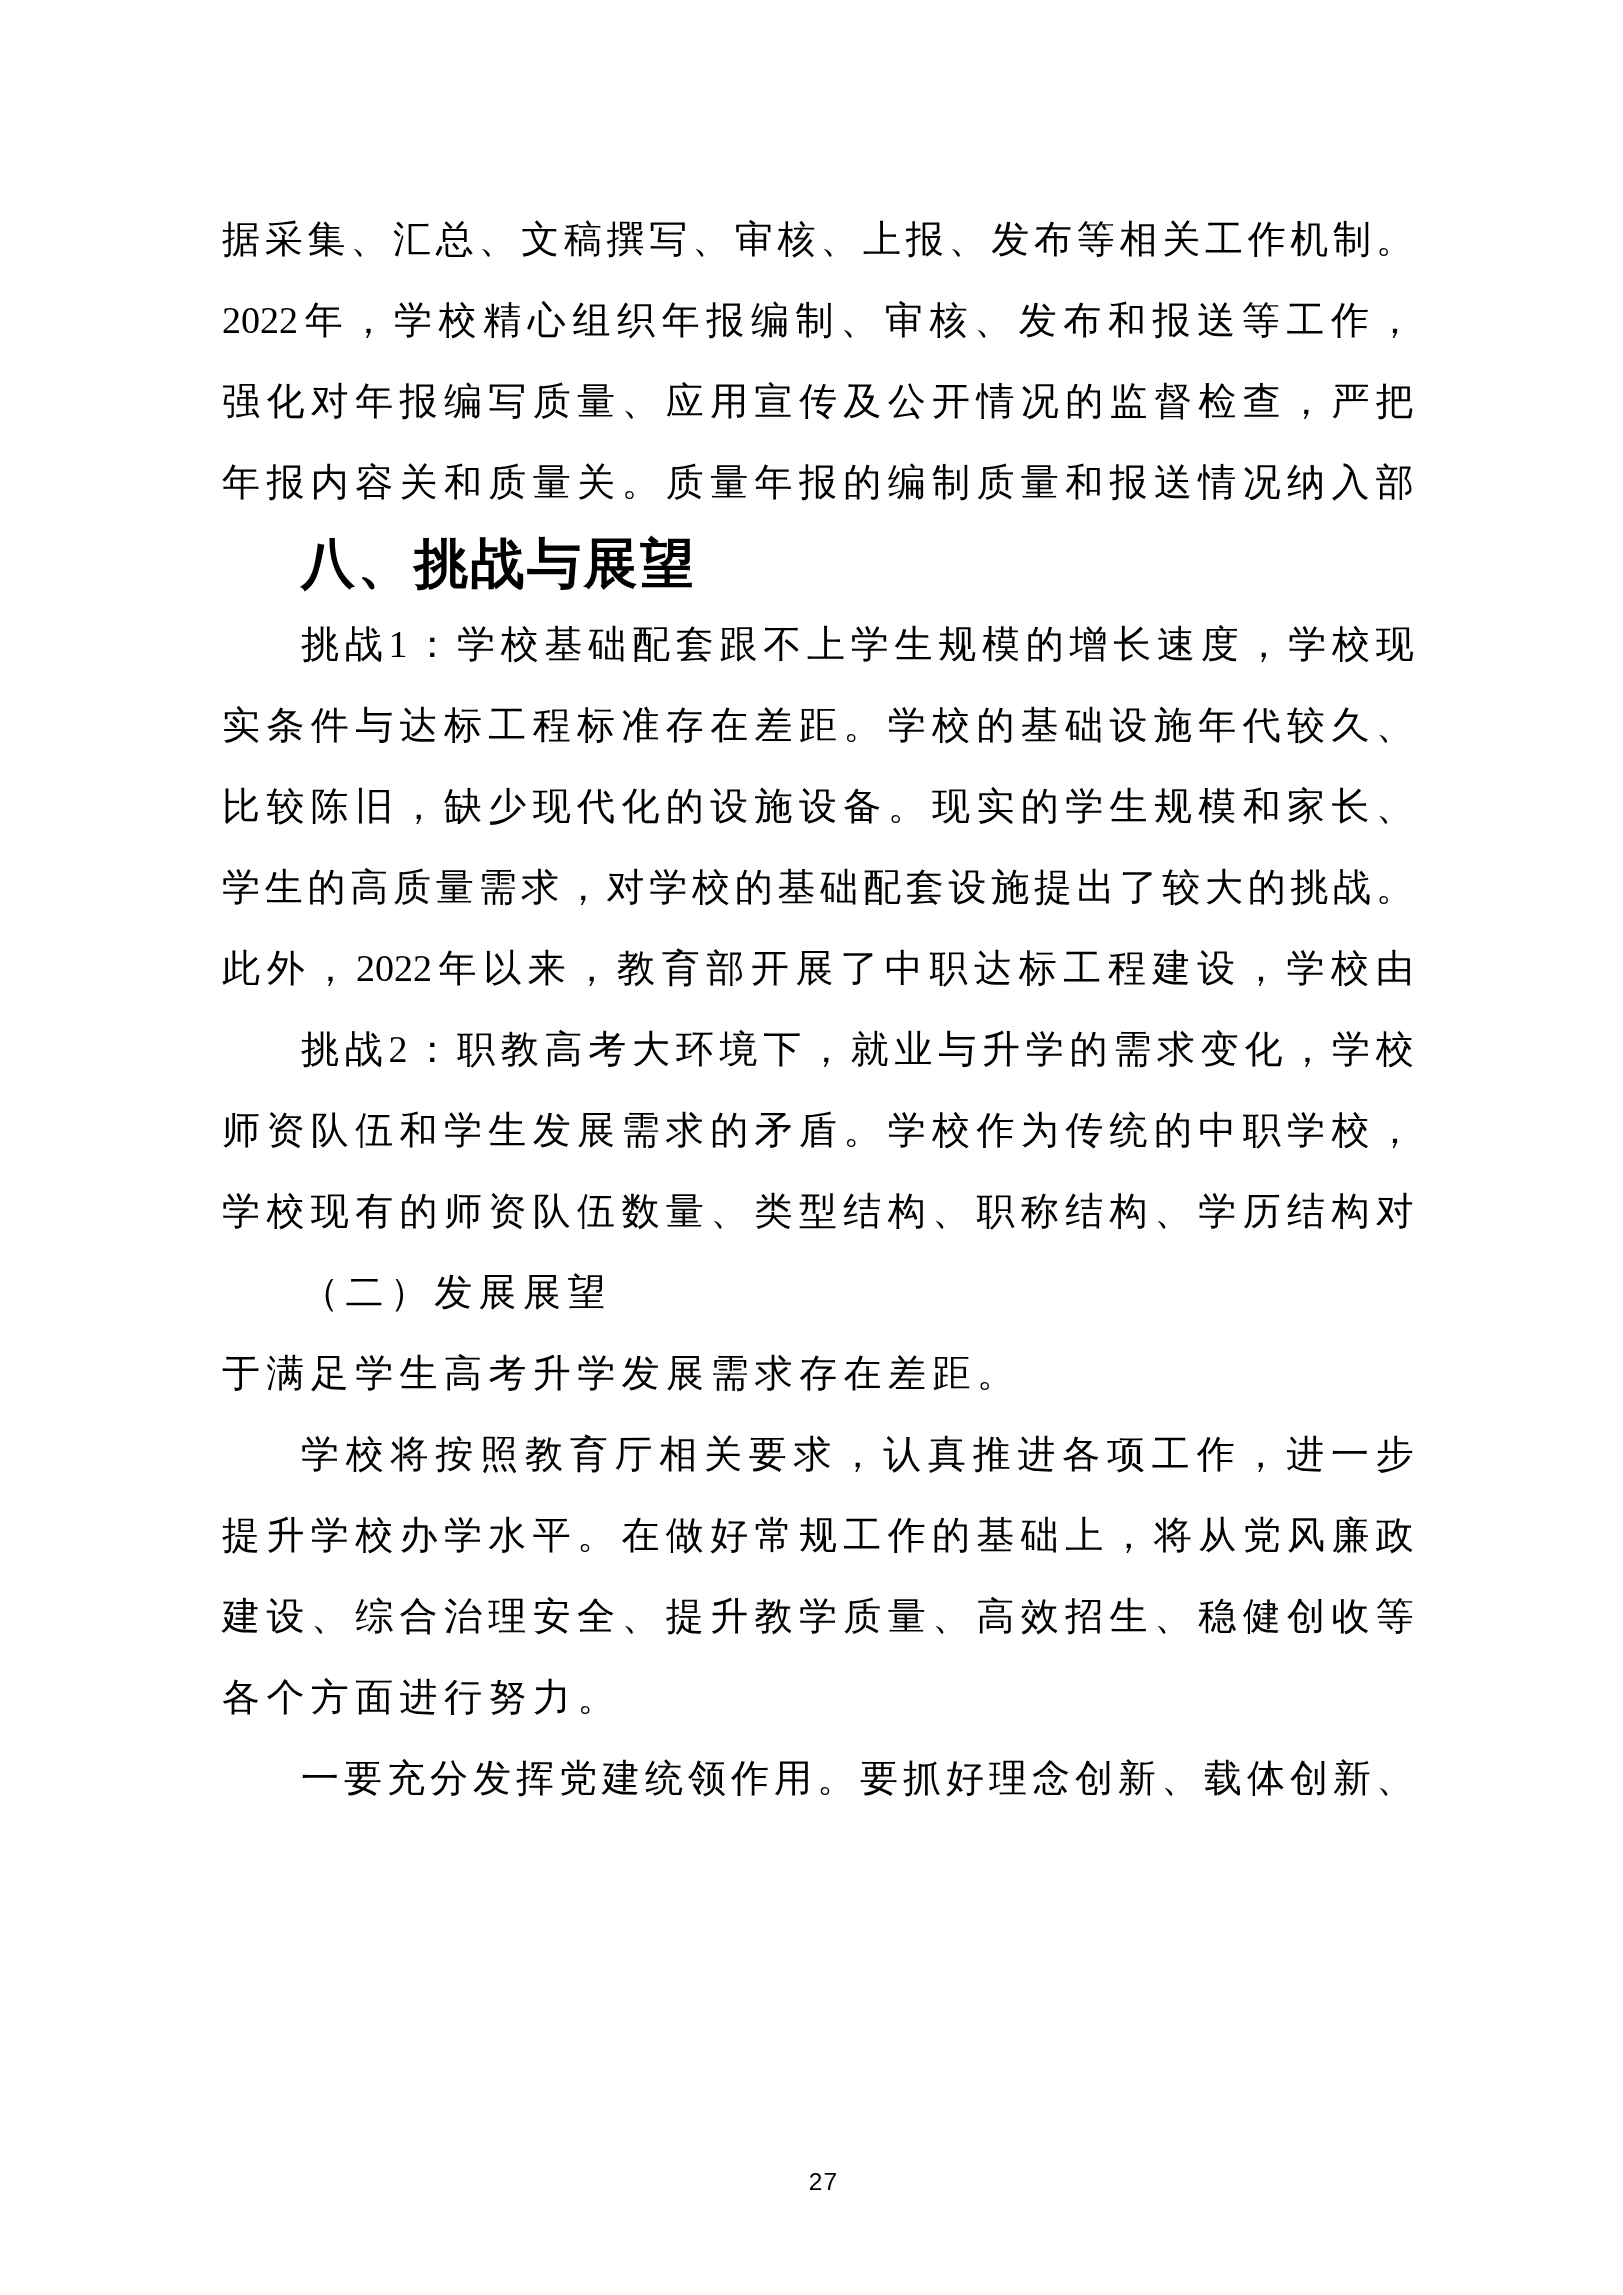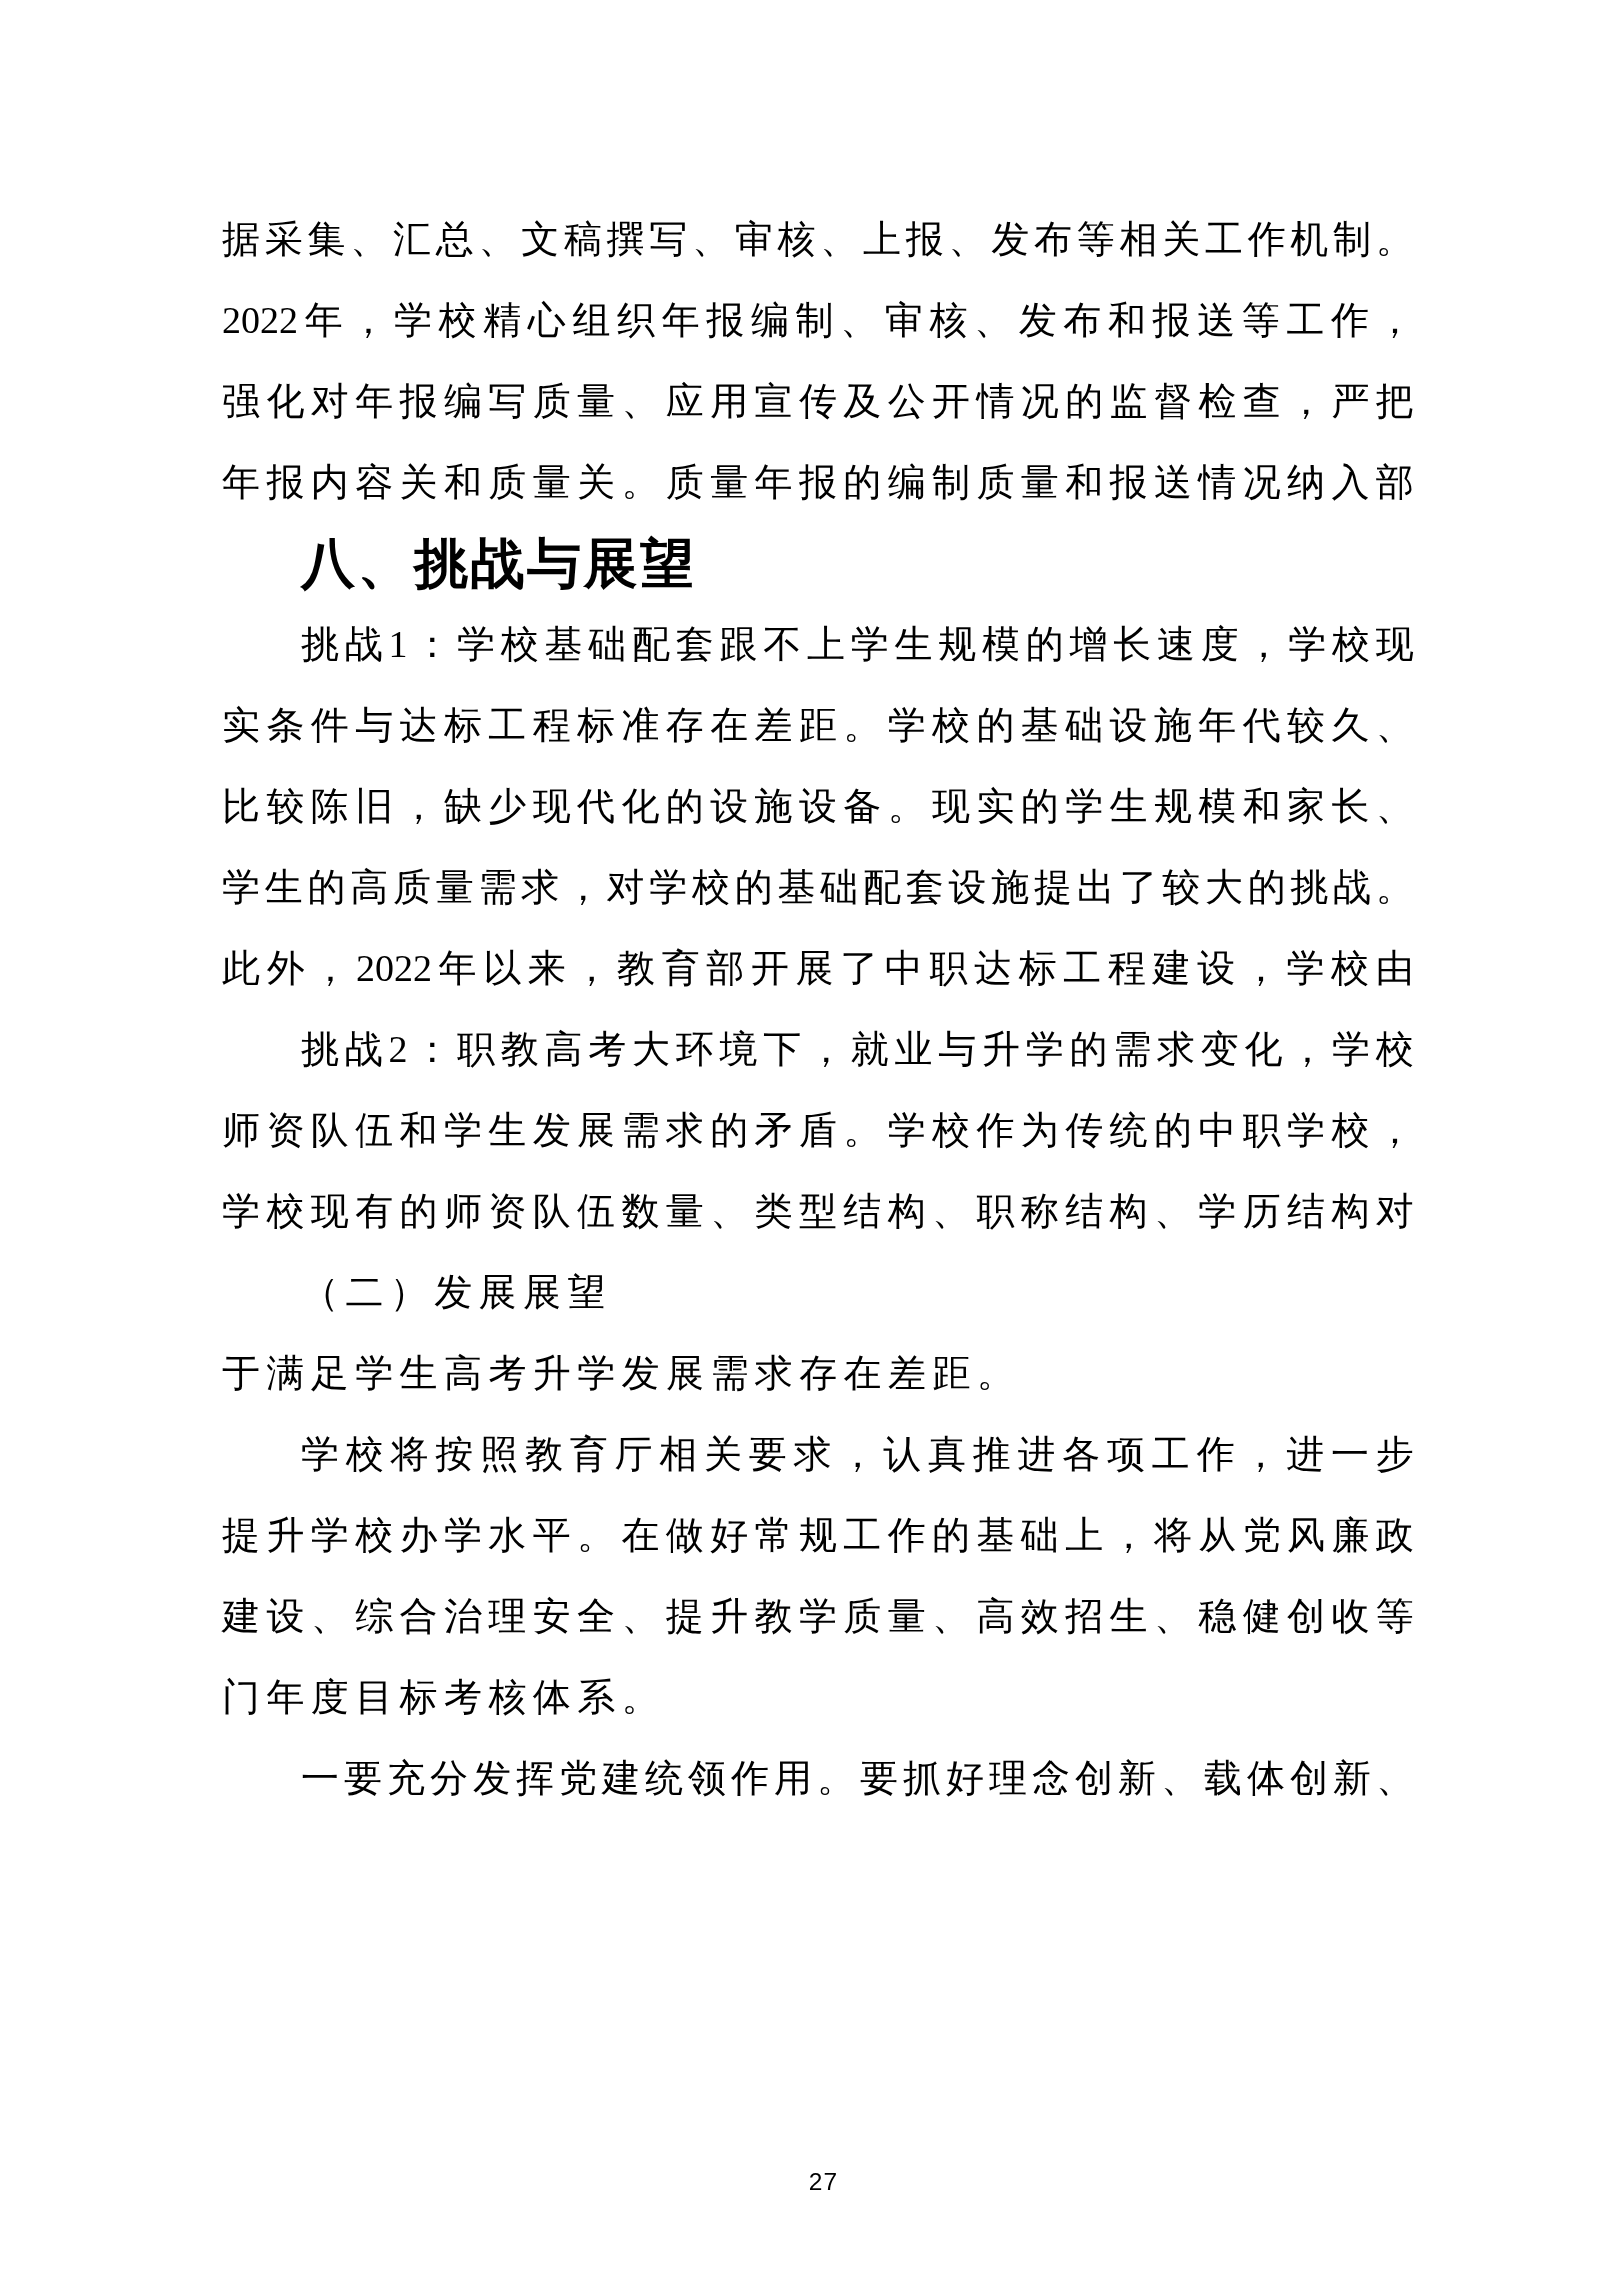--- a/index.html
+++ b/index.html
@@ -483,21 +483,21 @@
         <span>效</span>
         <span>招</span>
         <span>生</span>
         <span>、</span>
         <span>稳</span>
         <span>健</span>
         <span>创</span>
         <span>收</span>
         <span>等</span>
       </div>
-    <div class="ln">门年度目标考核体系。</div>
+    <div class="ln">各个方面进行努力。</div>
     <div class="ln full ind">
         <span>一</span>
         <span>要</span>
         <span>充</span>
         <span>分</span>
         <span>发</span>
         <span>挥</span>
         <span>党</span>
         <span>建</span>
         <span>统</span>

